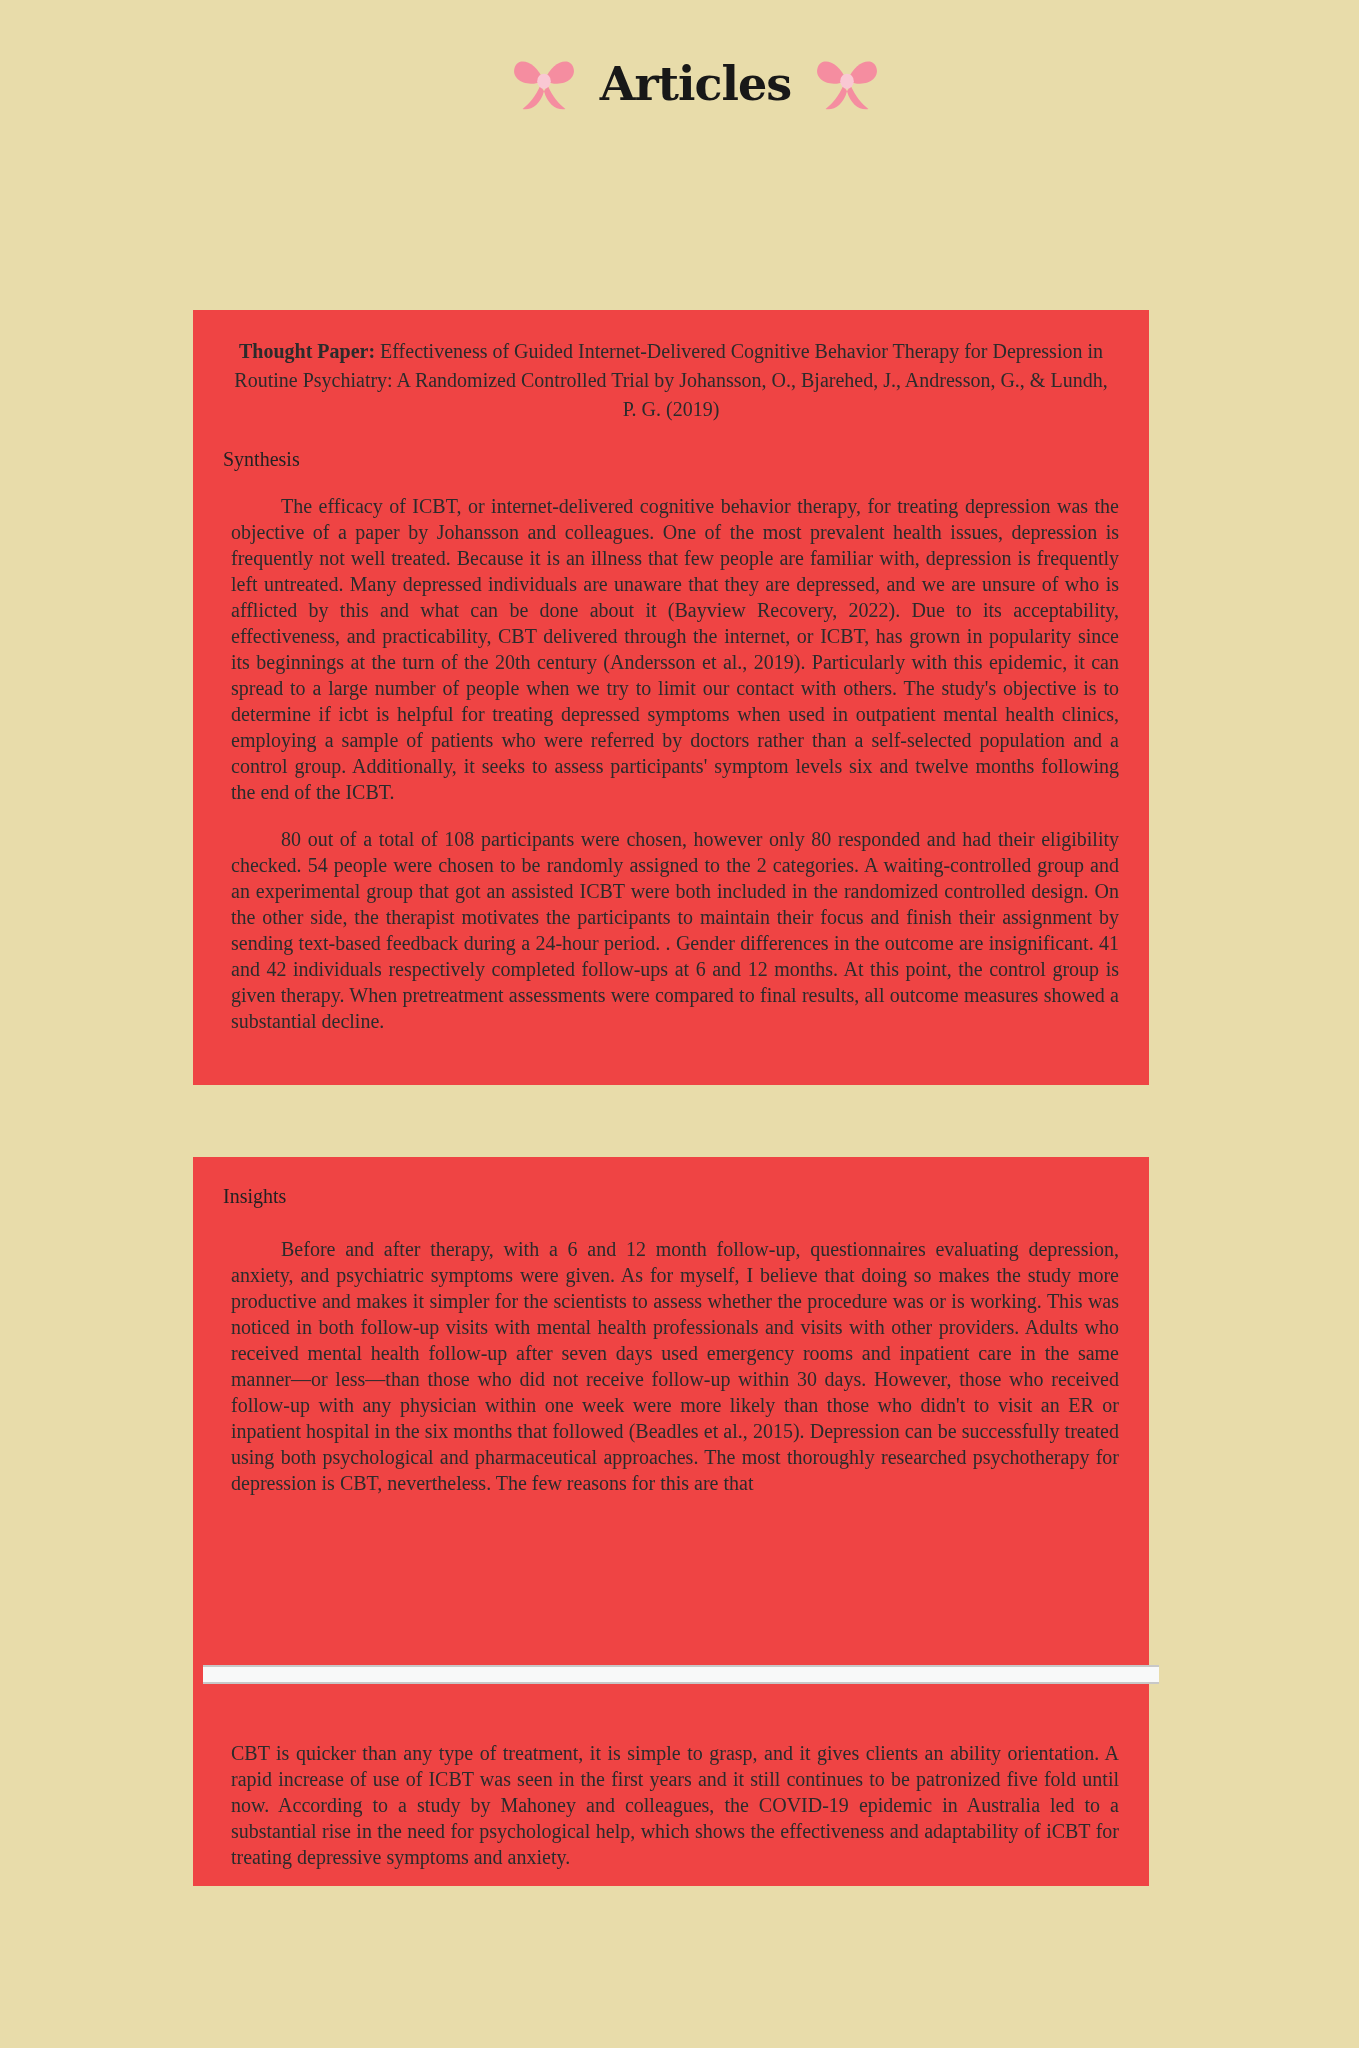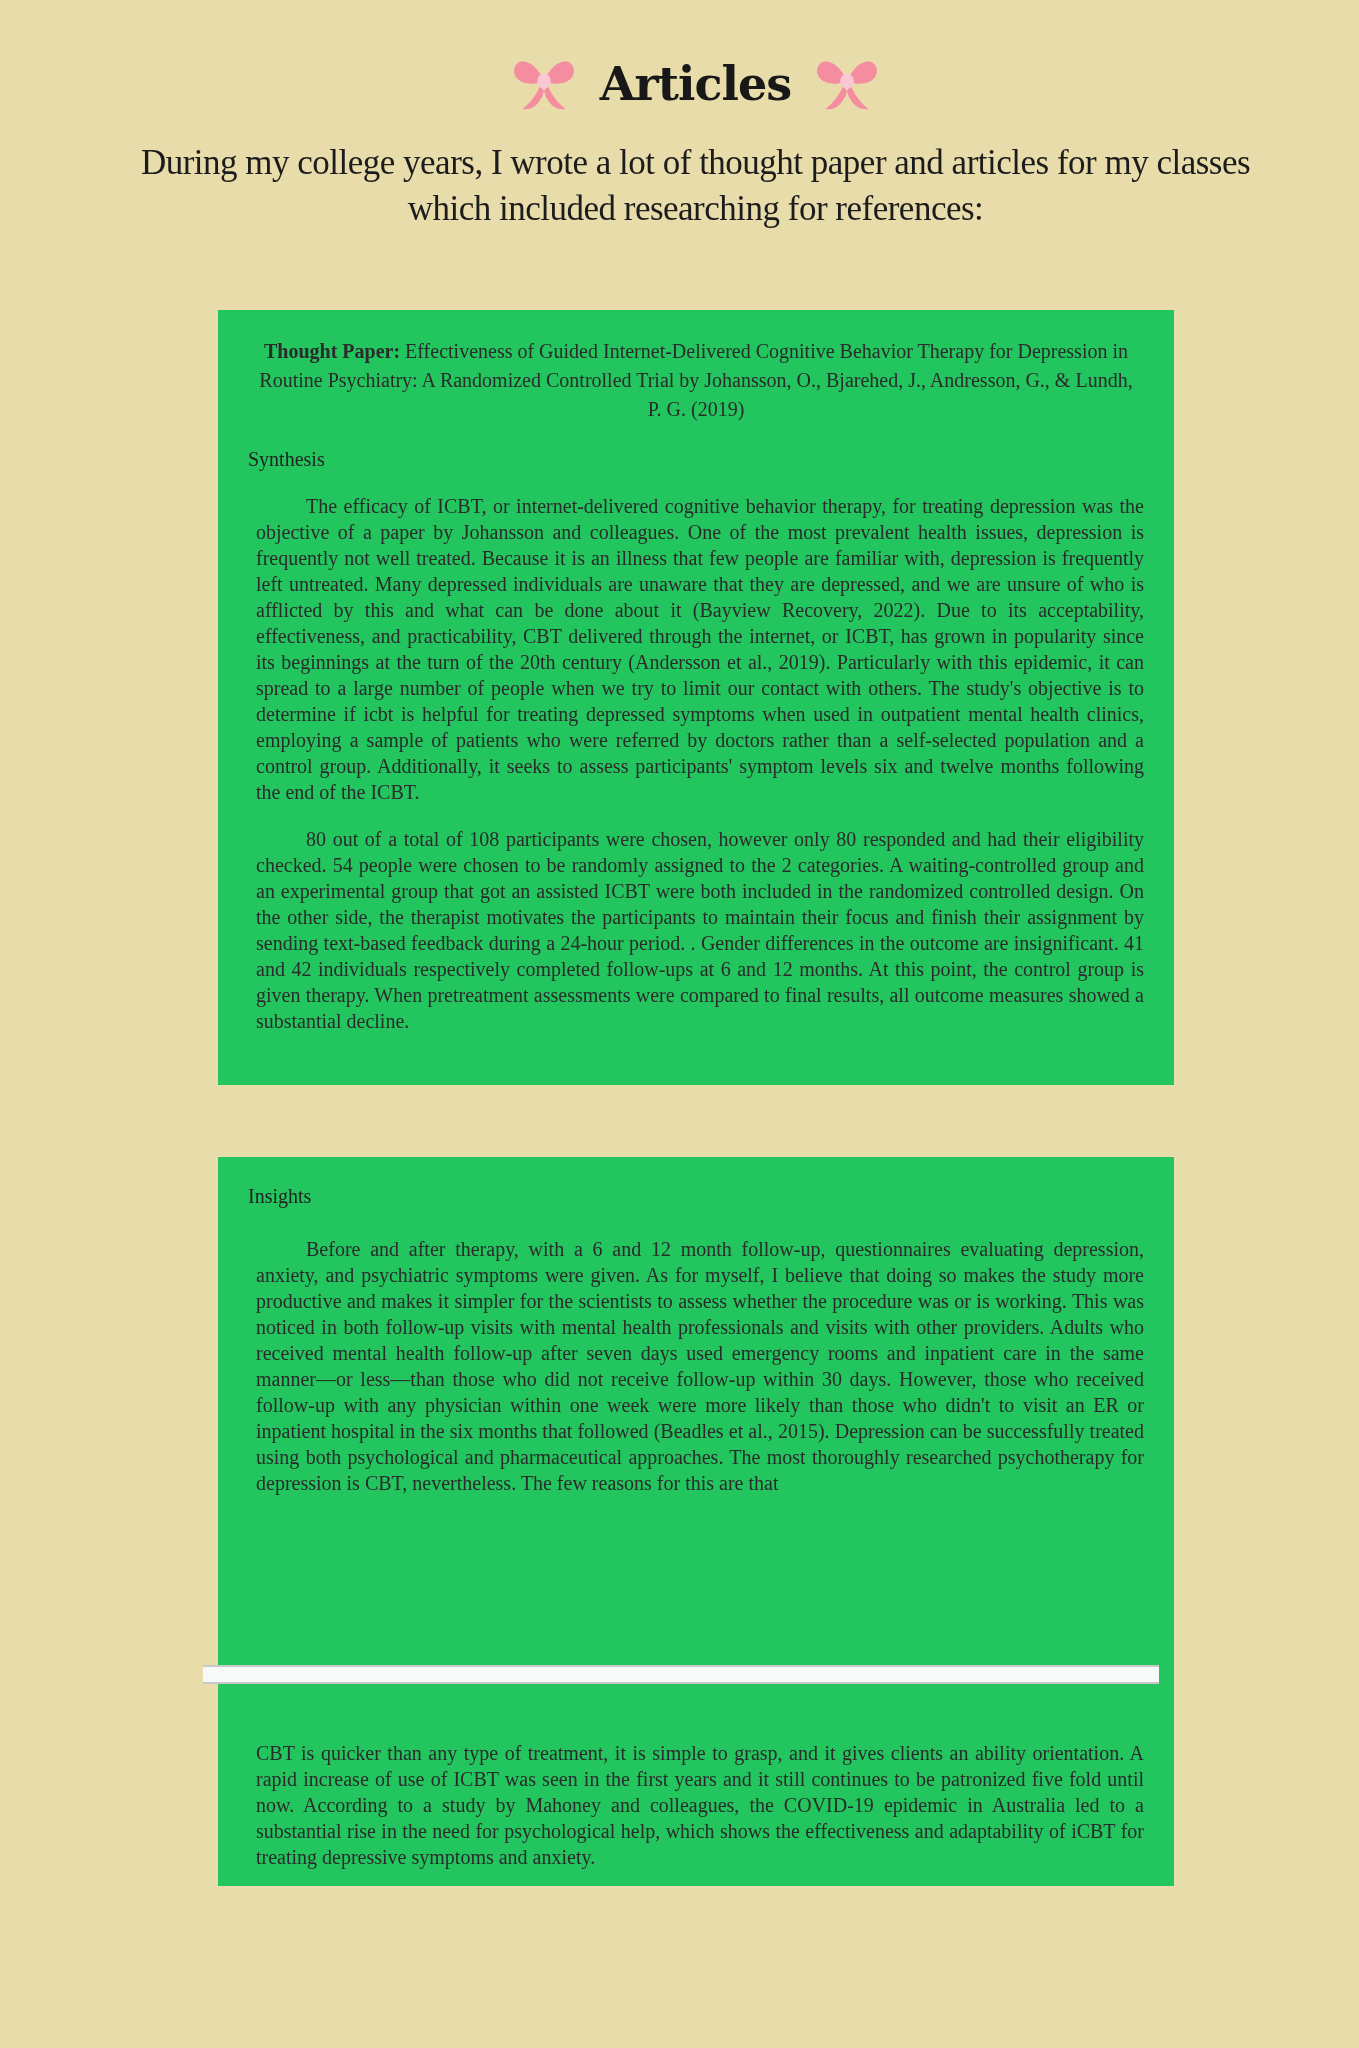--- a/index.html
+++ b/index.html
@@ -43,23 +43,23 @@
     font-size: 35px;
     line-height: 1.32;
     font-weight: 500;
     color: #1c1c1c;
     letter-spacing: -0.5px;
   }
 
   
   .doc {
     position: absolute;
-    left: 218px;
+    left: 193px;
     width: 956px;
-    background: #22c55e;
+    background: #ef4444;
     box-sizing: border-box;
     padding-left: 30px;
     padding-right: 30px;
     overflow: hidden;
     color: #2b2b2b;
     font-size: 20px;
     line-height: 26px;
   }
   .page1 { top: 310px;  height: 775px; padding-top: 27px; }
   .page2 { top: 1157px; height: 648px; padding-top: 26px; }
@@ -121,21 +121,20 @@
     <span class="bow">
       <svg viewBox="0 0 100 84" xmlns="http://www.w3.org/2000/svg" aria-hidden="true">
         <path d="M49 37 C40 12 15 2 9 19 C3 36 28 49 49 37 Z" fill="#f58da0"></path>
         <path d="M51 37 C60 12 85 2 91 19 C97 36 72 49 51 37 Z" fill="#f58da0"></path>
         <path d="M45 44 C38 59 30 69 20 77 C33 79 45 70 50 52 Z" fill="#f58da0"></path>
         <path d="M55 44 C62 59 70 69 80 77 C67 79 55 70 50 52 Z" fill="#f58da0"></path>
         <ellipse cx="50" cy="38" rx="9.5" ry="10.5" fill="#f9c8d3"></ellipse>
       </svg>
     </span>
   </div>
-  <p class="subtitle">During my college years, I wrote a lot of thought paper and articles for my classes which included researching for references:</p>
 </header>
 
 <section class="doc page1">
   <p class="doc-title">
     <strong>Thought Paper:</strong>
     <span>Effectiveness of Guided Internet-Delivered Cognitive Behavior Therapy for Depression in Routine Psychiatry: A Randomized Controlled Trial by Johansson, O., Bjarehed, J., Andresson, G., &amp; Lundh, P. G. (2019)</span>
   </p>
   <h2 class="doc-heading">Synthesis</h2>
   <p class="doc-para indent">The efficacy of ICBT, or internet-delivered cognitive behavior therapy, for treating depression was the objective of a paper by Johansson and colleagues. One of the most prevalent health issues, depression is frequently not well treated. Because it is an illness that few people are familiar with, depression is frequently left untreated. Many depressed individuals are unaware that they are depressed, and we are unsure of who is afflicted by this and what can be done about it (Bayview Recovery, 2022). Due to its acceptability, effectiveness, and practicability, CBT delivered through the internet, or ICBT, has grown in popularity since its beginnings at the turn of the 20th century (Andersson et al., 2019). Particularly with this epidemic, it can spread to a large number of people when we try to limit our contact with others. The study's objective is to determine if icbt is helpful for treating depressed symptoms when used in outpatient mental health clinics, employing a sample of patients who were referred by doctors rather than a self-selected population and a control group. Additionally, it seeks to assess participants' symptom levels six and twelve months following the end of the ICBT.</p>
   <p class="doc-para indent">80 out of a total of 108 participants were chosen, however only 80 responded and had their eligibility checked. 54 people were chosen to be randomly assigned to the 2 categories. A waiting-controlled group and an experimental group that got an assisted ICBT were both included in the randomized controlled design. On the other side, the therapist motivates the participants to maintain their focus and finish their assignment by sending text-based feedback during a 24-hour period. . Gender differences in the outcome are insignificant. 41 and 42 individuals respectively completed follow-ups at 6 and 12 months. At this point, the control group is given therapy. When pretreatment assessments were compared to final results, all outcome measures showed a substantial decline.</p>

